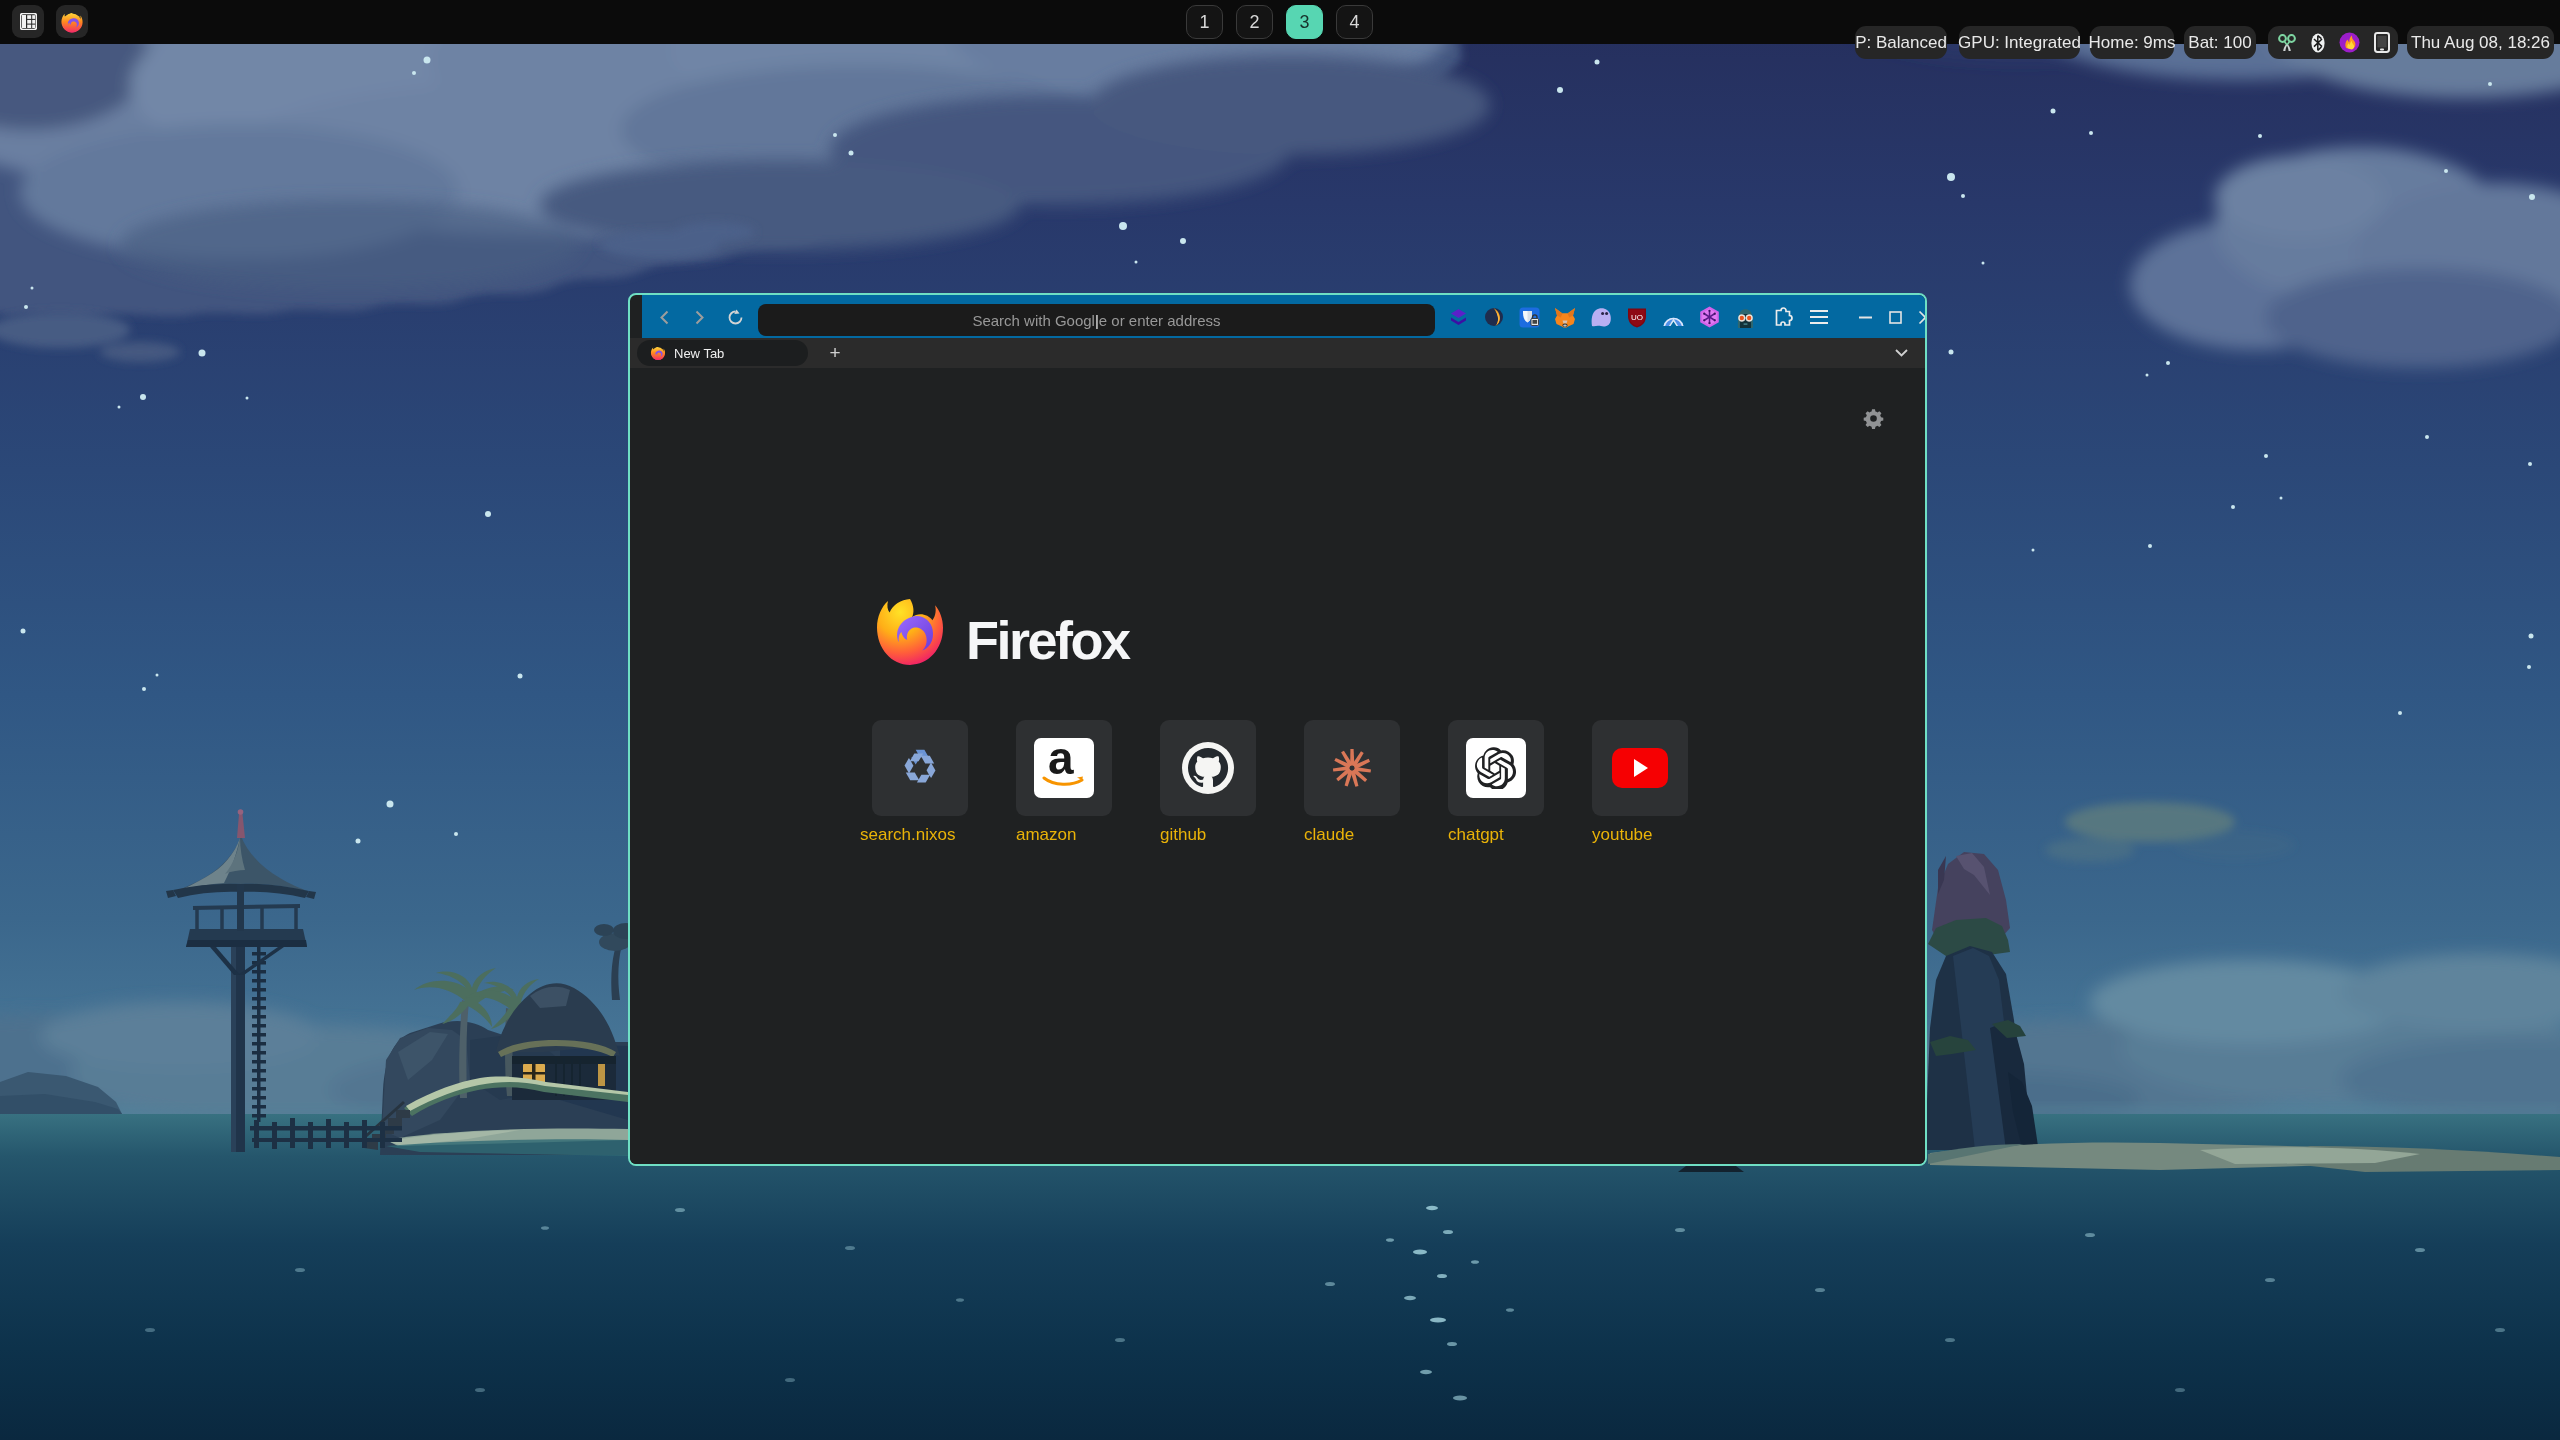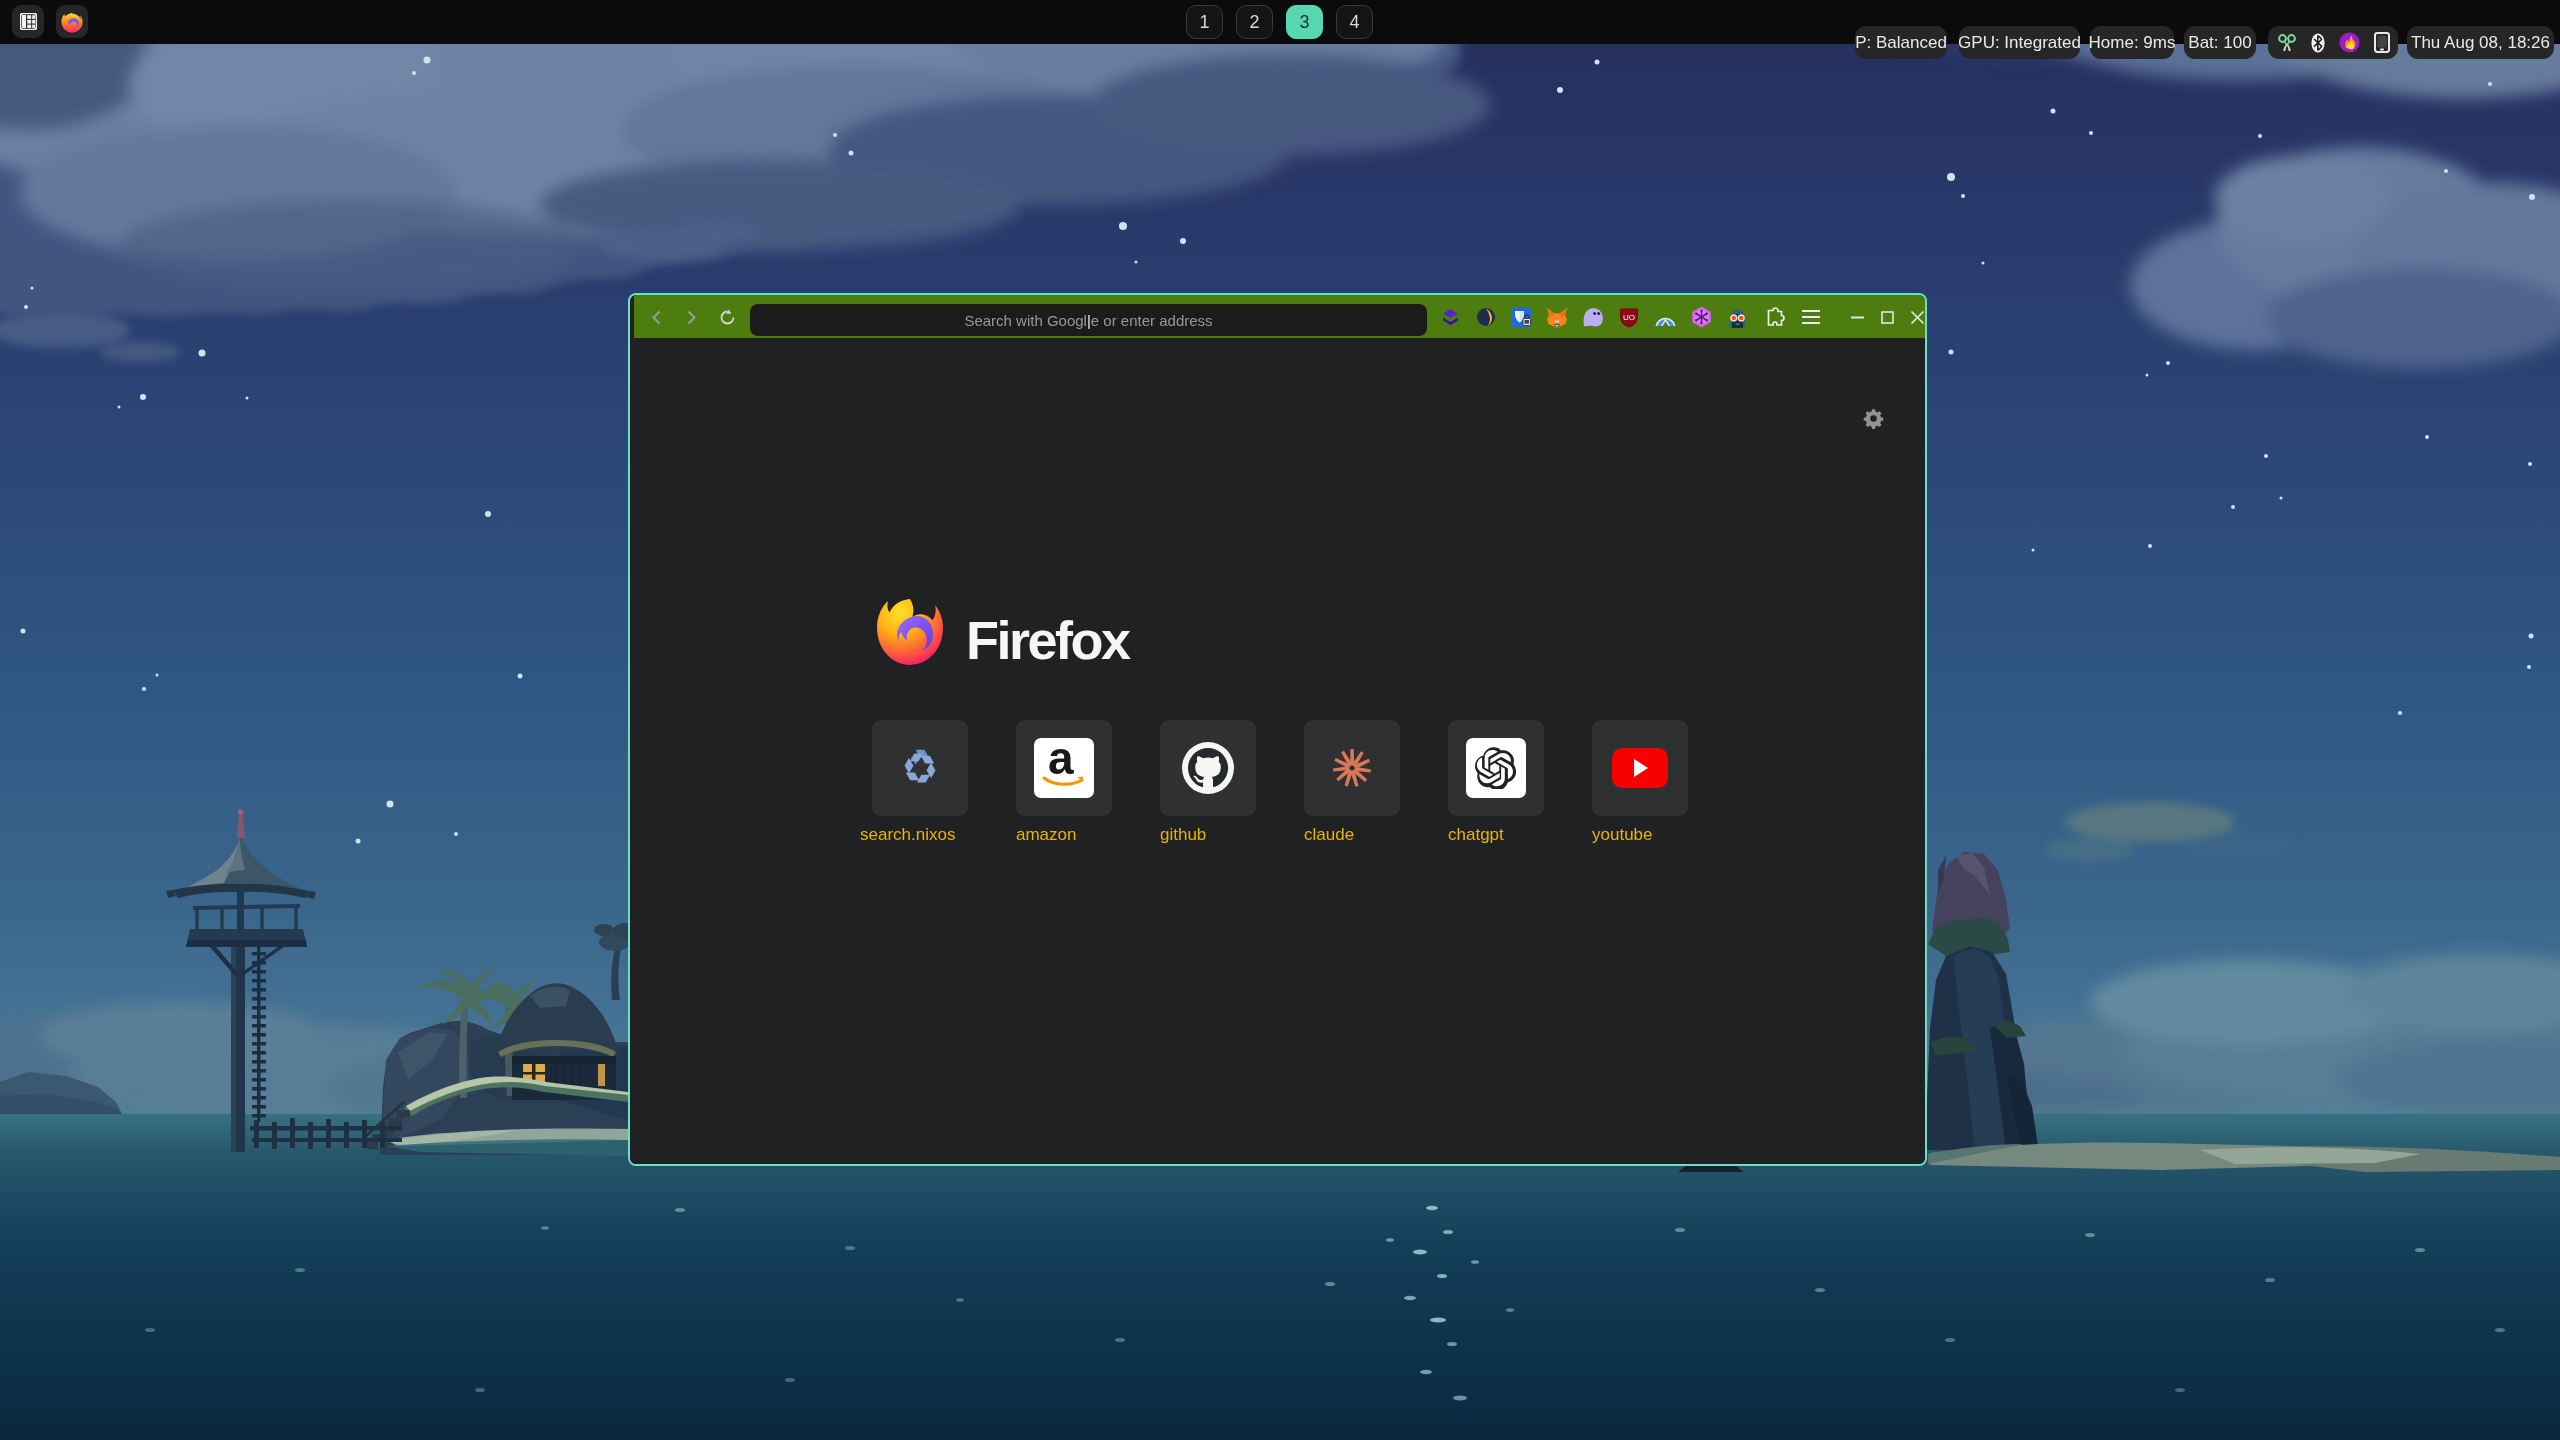--- a/index.html
+++ b/index.html
@@ -11,21 +11,21 @@
   .tb-app { position:absolute; top:5px; width:32px; height:33px; background:#262626; border-radius:9px;
     display:flex; align-items:center; justify-content:center; }
   .ws { position:absolute; top:5px; width:37px; height:34px; border-radius:10px; background:#141414;
     border:1px solid #3a3a3a; color:#d8d8d8; font-size:18px; display:flex; align-items:center; justify-content:center; }
   .ws.active { background:#57d6b2; border-color:#57d6b2; color:#17322b; }
   .pill { position:absolute; top:6px; height:33px; background:#262626; border-radius:11px; color:#e9e9e9;
     font-size:17px; display:flex; align-items:center; justify-content:center; white-space:nowrap;margin-top:20px; }
   
   #win { position:absolute; left:628px; top:293px; width:1299px; height:873px; z-index:5;
     border:2px solid #6fdfc4; border-radius:8px; background:#1f2122; overflow:hidden; }
-  #toolbar { position:absolute; left:4px; top:0; width:100%; height:43px; background:#4d7c0f; }
+  #toolbar { position:absolute; left:12px; top:0; width:100%; height:43px; background:#0369a1; }
   #tabbar { position:absolute; left:0; top:43px; width:100%; height:30px; background:#2b2b2b; }
   #content { position:absolute; left:0; top:73px; width:100%; height:796px; background:#1f2122; }
   .navbtn { position:absolute; top:8px; width:28px; height:28px; color:#9d9d9d; font-size:20px;
     display:flex; align-items:center; justify-content:center; }
   #urlbar { position:absolute; left:116px; top:9px; width:677px; height:32px; background:#1b1b1b;
     border-radius:8px; color:#989898; font-size:15px; display:flex; align-items:center; justify-content:center; }
   .tico { position:absolute; top:9px; width:26px; height:26px; display:flex; align-items:center; justify-content:center; }
   .tab { position:absolute; left:7px; top:2px; width:171px; height:26px; background:#1c1e1f; border-radius:13px;
     display:flex; align-items:center; color:#f0f0f0; font-size:13px; padding-left:13px; gap:8px; }
   .tile { position:absolute; top:352px; width:96px; height:96px; background:#2e3032; border-radius:9px; }
@@ -548,20 +548,43 @@
       </div>
     <div class="tico" style="left:1270px;">
         <svg width="15" height="15" viewBox="0 0 15 15">
           <g stroke="#e4e4e4" stroke-width="1.7">
             <line x1="1.5" y1="1.5" x2="13.5" y2="13.5"></line>
             <line x1="13.5" y1="1.5" x2="1.5" y2="13.5"></line>
           </g>
         </svg>
       </div>
   </div>
+  <div id="tabbar">
+    <div class="tab">
+      <svg width="16" height="16" viewBox="0 0 24 24">
+        <circle cx="12" cy="13" r="9.6" fill="url(#ffo2)"></circle>
+        <defs>
+            <linearGradient id="ffo2" x1="0" y1="0" x2="0" y2="1">
+          <stop offset="0" stop-color="#ffd43c"></stop>
+              <stop offset="0.45" stop-color="#ff8a1e"></stop>
+              <stop offset="1" stop-color="#f32c67"></stop>
+        </linearGradient>
+          </defs>
+        <path d="M12,3 c2,2.5 1.2,4.6 0.4,5.8 c2.6,-1.4 5.8,0.2 6.4,2.6 c2,-1.4 2.2,-4.4 1.4,-6 c1.6,1.6 2.4,4 2.4,6.6 c0,6 -4.8,10.4 -10.6,10.4 c-6,0 -10.6,-4.8 -10.6,-10.6 c0,-3 1.4,-6.2 3.4,-8 c-0.4,1.4 -0.2,2.8 0.6,3.6 c1.2,-2.4 4,-4.2 6.6,-4.4 Z" fill="url(#ffo2)"></path>
+        <path d="M12.2,8.6 c3,-1 6,0.8 6.6,3.4 c0.6,3 -1.4,5.2 -3.2,5.6 c2,-1.6 1.6,-4.6 -0.2,-5.6 c-1.2,-0.8 -2.4,-0.6 -3.2,-0.2 c-1,0.6 -1.6,1.8 -1.2,3 c-1,-0.4 -1.6,-1.2 -1.8,-2.2 c-0.8,0.6 -1,1.8 -0.8,2.8 c-1.4,-2.6 0.2,-5.8 3.8,-6.8 Z" fill="#8352e8"></path>
+      </svg>
+      <span>New Tab</span>
+    </div>
+    <div style="position:absolute; left:193px; top:3px; width:24px; height:24px; color:#d0d0d0; font-size:19px; display:flex; align-items:center; justify-content:center; font-weight:300;">+</div>
+    <div style="position:absolute; right:12px; top:3px; width:24px; height:24px; display:flex; align-items:center; justify-content:center;">
+      <svg width="13" height="8" viewBox="0 0 13 8">
+          <path d="M1,1 L6.5,6.5 L12,1" fill="none" stroke="#d0d0d0" stroke-width="1.8"></path>
+        </svg>
+    </div>
+  </div>
   <div id="content">
     <div style="position:absolute; right:41px; top:40px;">
       <svg width="21" height="21" viewBox="0 0 24 24">
         <path fill="#909294" d="M10.3,1.5 h3.4 l0.5,2.6 c0.8,0.2 1.6,0.6 2.3,1 l2.2,-1.5 2.4,2.4 -1.5,2.2 c0.4,0.7 0.8,1.5 1,2.3 l2.6,0.5 v3.4 l-2.6,0.5 c-0.2,0.8 -0.6,1.6 -1,2.3 l1.5,2.2 -2.4,2.4 -2.2,-1.5 c-0.7,0.4 -1.5,0.8 -2.3,1 l-0.5,2.6 h-3.4 l-0.5,-2.6 c-0.8,-0.2 -1.6,-0.6 -2.3,-1 l-2.2,1.5 -2.4,-2.4 1.5,-2.2 c-0.4,-0.7 -0.8,-1.5 -1,-2.3 l-2.6,-0.5 v-3.4 l2.6,-0.5 c0.2,-0.8 0.6,-1.6 1,-2.3 l-1.5,-2.2 2.4,-2.4 2.2,1.5 c0.7,-0.4 1.5,-0.8 2.3,-1 Z M12,8.2 a3.8,3.8 0 1 0 0,7.6 a3.8,3.8 0 0 0 0,-7.6 Z"></path>
       </svg>
     </div>
     <div style="position:absolute; left:240px; top:224px; width:80px; height:92px;">
       <svg width="80" height="92" viewBox="0 0 80 80" preserveAspectRatio="none">
         <defs>
           <radialGradient id="ffbig" cx="0.35" cy="0.2" r="1">

